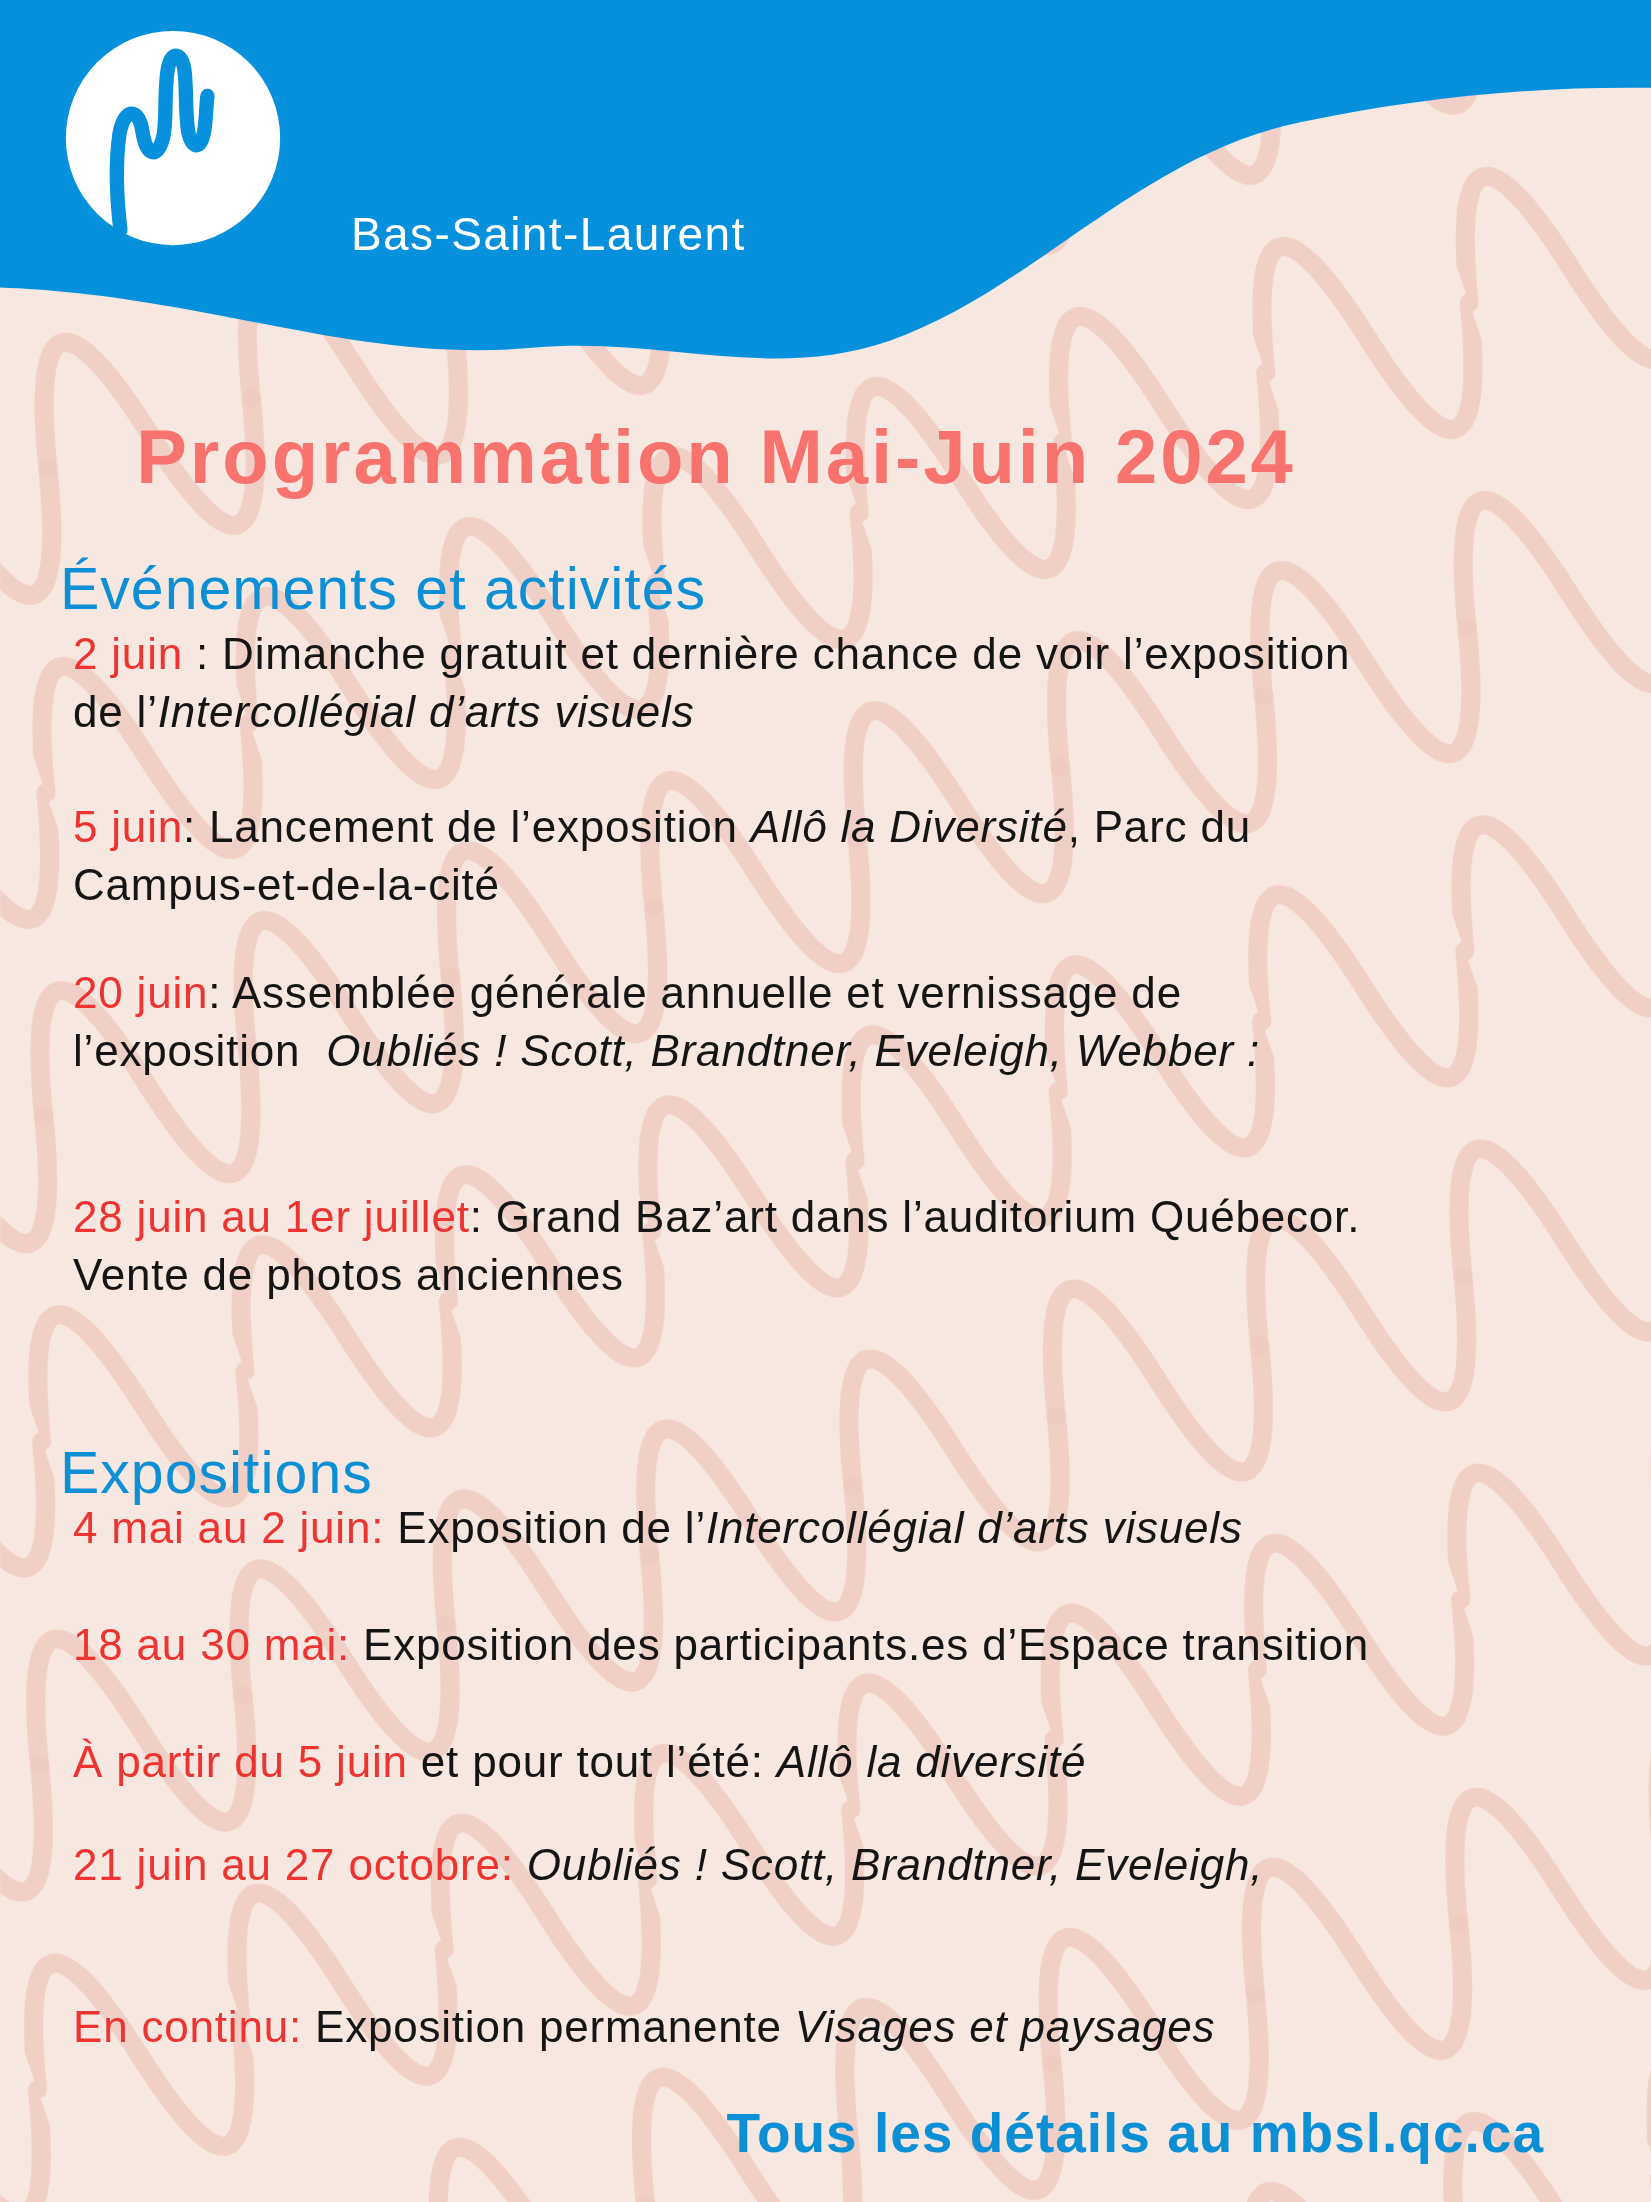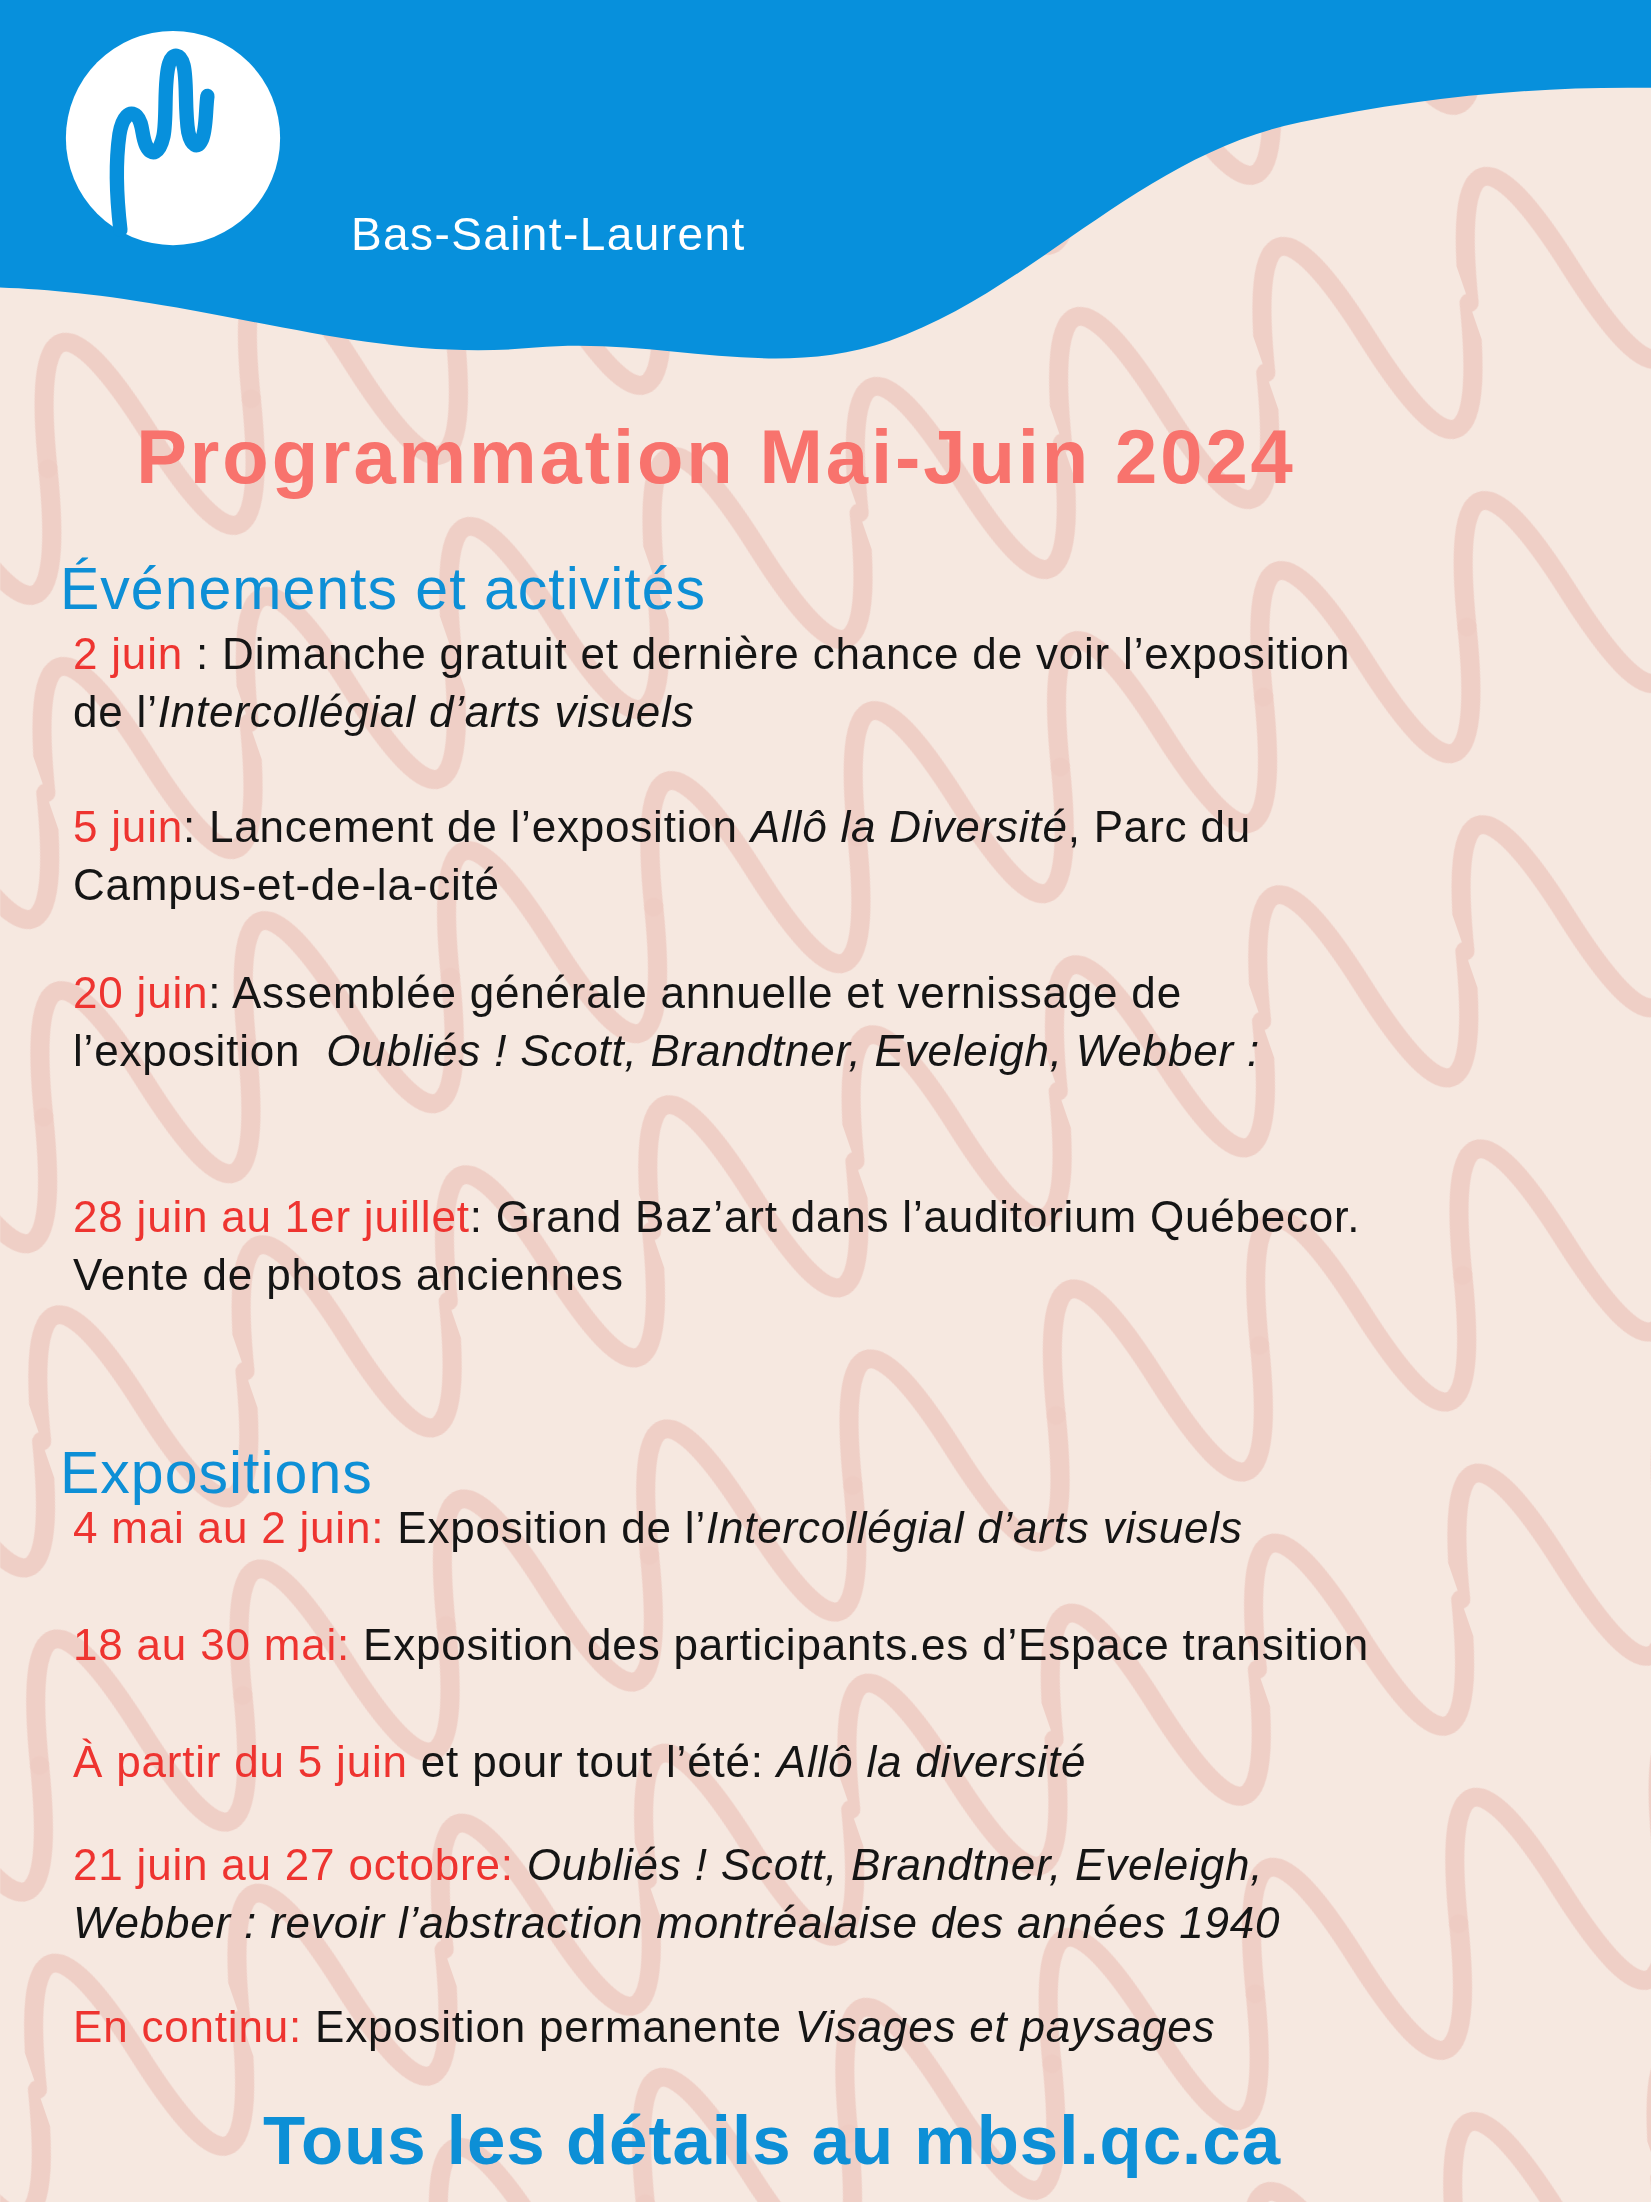--- a/index.html
+++ b/index.html
@@ -67,23 +67,23 @@
   .entry-e4{top:1180px;}
   .entry-x1{top:1491px;}
   .entry-x2{top:1608px;}
   .entry-x3{top:1725px;}
   .entry-x4{top:1828px;}
   .entry-x5{top:1990px;}
   .seg-date{color:var(--date-red,#ee3430);}
   .seg-italic{font-style:italic;}
   .footer-line{
     position:absolute;left:0;top:2101px;width:1544px;
-    text-align:center;
+    text-align:right;
     color:var(--heading-blue,#0d8fd6);
-    font-size:69px;font-weight:700;letter-spacing:1px;
+    font-size:55px;font-weight:700;letter-spacing:1px;
     white-space:pre;
   }
 </style>
 </head>
 <body>
 
 <div class="poster">
 
   <svg class="bg-pattern" width="1652" height="2202" viewBox="0 0 1728 2304" aria-hidden="true">
     <defs>
@@ -130,19 +130,19 @@
   <p class="entry entry-e1"><span class="seg-date">2 juin </span><span class="seg-normal">: Dimanche gratuit et dernière chance de voir l’exposition</span><br><span class="seg-normal">de l’</span><span class="seg-italic">Intercollégial d’arts visuels</span></p>
   <p class="entry entry-e2"><span class="seg-date">5 juin</span><span class="seg-normal">: Lancement de l’exposition </span><span class="seg-italic">Allô la Diversité</span><span class="seg-normal">, Parc du</span><br><span class="seg-normal">Campus-et-de-la-cité</span></p>
   <p class="entry entry-e3"><span class="seg-date">20 juin</span><span class="seg-normal">: Assemblée générale annuelle et vernissage de</span><br><span class="seg-normal">l’exposition  </span><span class="seg-italic">Oubliés ! Scott, Brandtner, Eveleigh, Webber :</span><br></p>
   <p class="entry entry-e4"><span class="seg-date">28 juin au 1er juillet</span><span class="seg-normal">: Grand Baz’art dans l’auditorium Québecor.</span><br><span class="seg-normal">Vente de photos anciennes</span></p>
 
   <h2 class="section-heading heading-expositions">Expositions</h2>
 
   <p class="entry entry-x1"><span class="seg-date">4 mai au 2 juin:</span><span class="seg-normal"> Exposition de l’</span><span class="seg-italic">Intercollégial d’arts visuels</span></p>
   <p class="entry entry-x2"><span class="seg-date">18 au 30 mai:</span><span class="seg-normal"> Exposition des participants.es d’Espace transition</span></p>
   <p class="entry entry-x3"><span class="seg-date">À partir du 5 juin</span><span class="seg-normal"> et pour tout l’été: </span><span class="seg-italic">Allô la diversité</span></p>
-  <p class="entry entry-x4"><span class="seg-date">21 juin au 27 octobre:</span><span class="seg-normal"> </span><span class="seg-italic">Oubliés ! Scott, Brandtner, Eveleigh,</span><br><span class="seg-italic">Webber : revoir l’abstraction montréalaise des années 1940</span></p>
+  <p class="entry entry-x4"><span class="seg-date">21 juin au 27 octobre:</span><span class="seg-normal"> </span><span class="seg-italic">Oubliés ! Scott, Brandtner, Eveleigh,</span><br></p>
   <p class="entry entry-x5"><span class="seg-date">En continu:</span><span class="seg-normal"> Exposition permanente </span><span class="seg-italic">Visages et paysages</span></p>
 
   <div class="footer-line">Tous les détails au mbsl.qc.ca</div>
 
 </div>
 
 
 </body></html>

